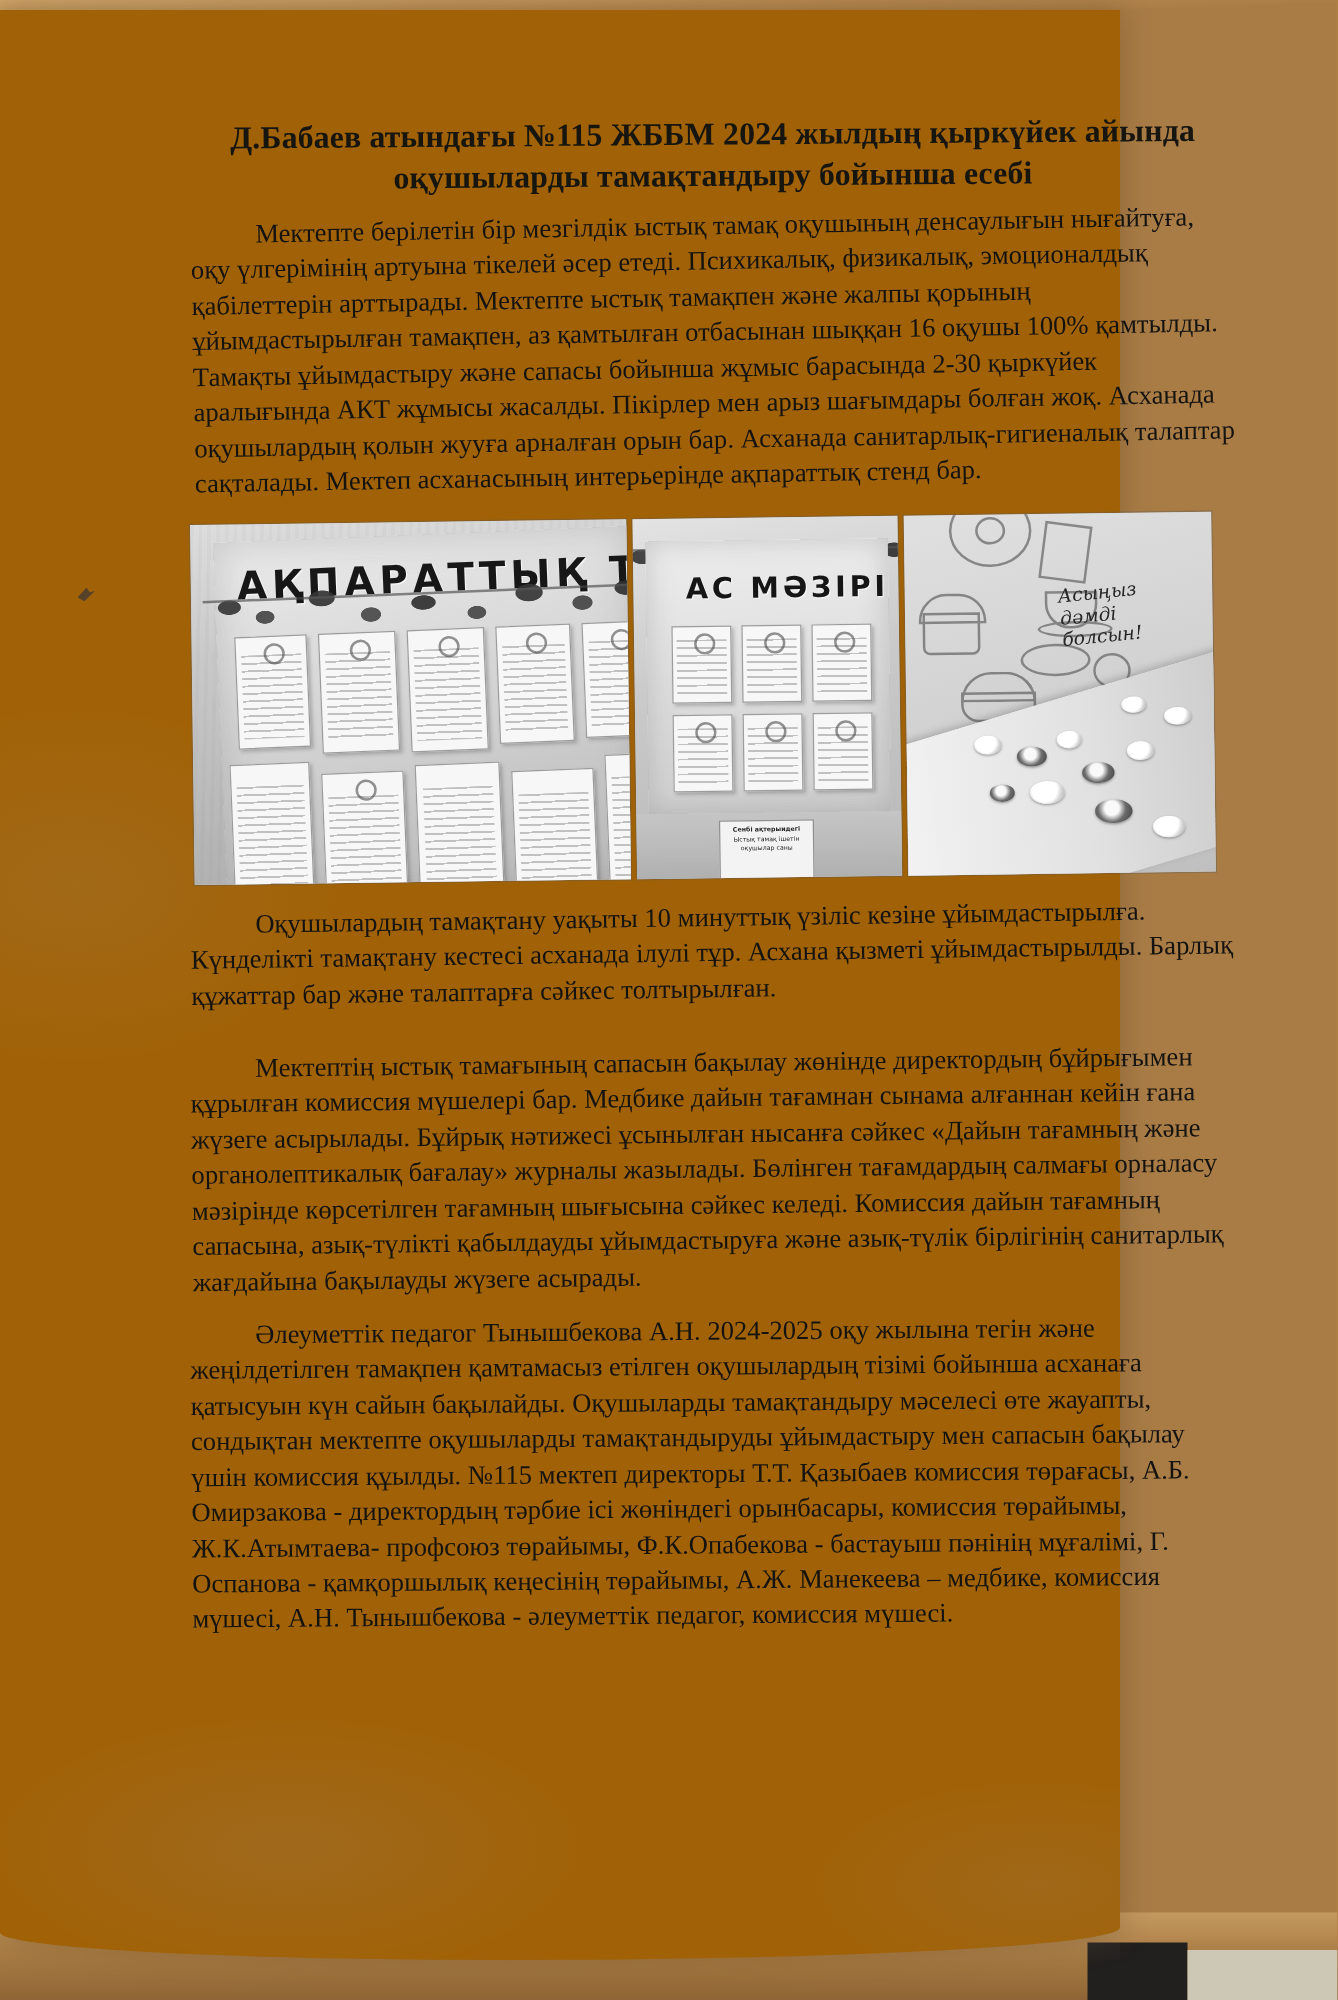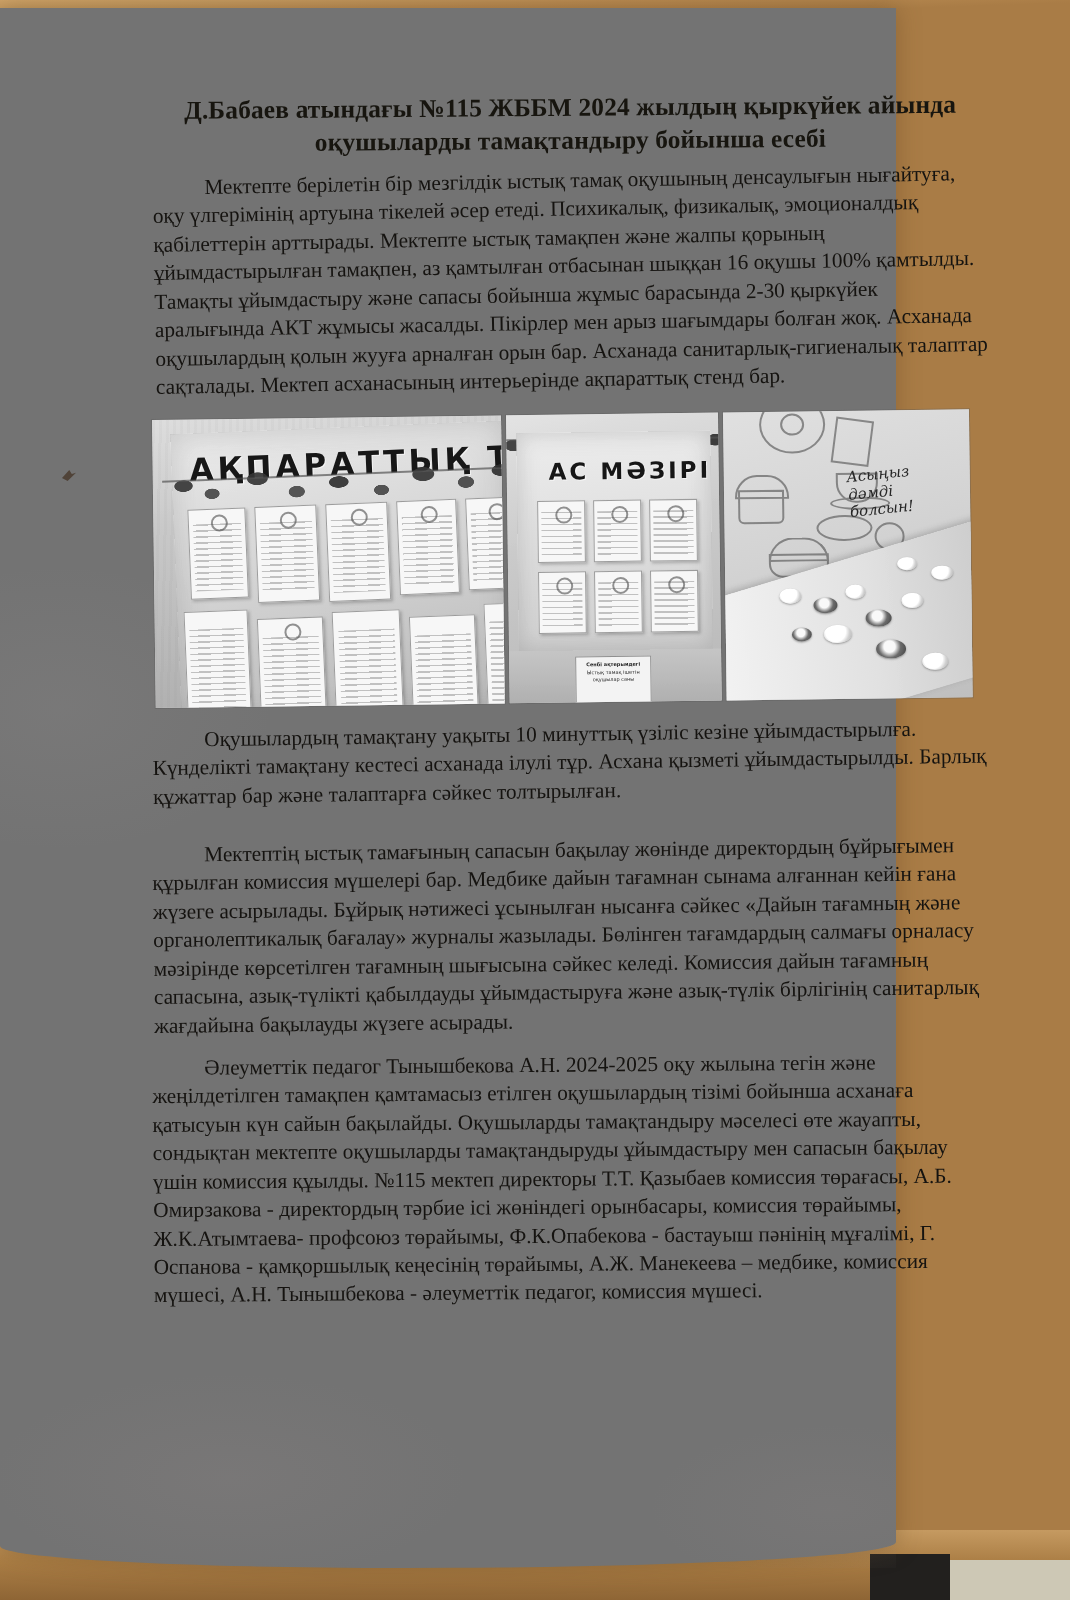--- a/index.html
+++ b/index.html
@@ -48,21 +48,21 @@
     background: #cdc8b5;
   }
 
   
   .page {
     position: absolute;
     left: 0;
     top: 8px;
     width: 896px;
     height: 1560px;
-    background: #737373;
+    background: #a16207;
     box-shadow: 0 0 24px rgba(90,60,25,.35);
     z-index: 1;
     border-radius: 0 0 55% 45% / 0 0 26px 22px;
     text-decoration: underline;
   }
   .page::after { 
     content: "";
     position: absolute;
     inset: 0;
     pointer-events: none;

